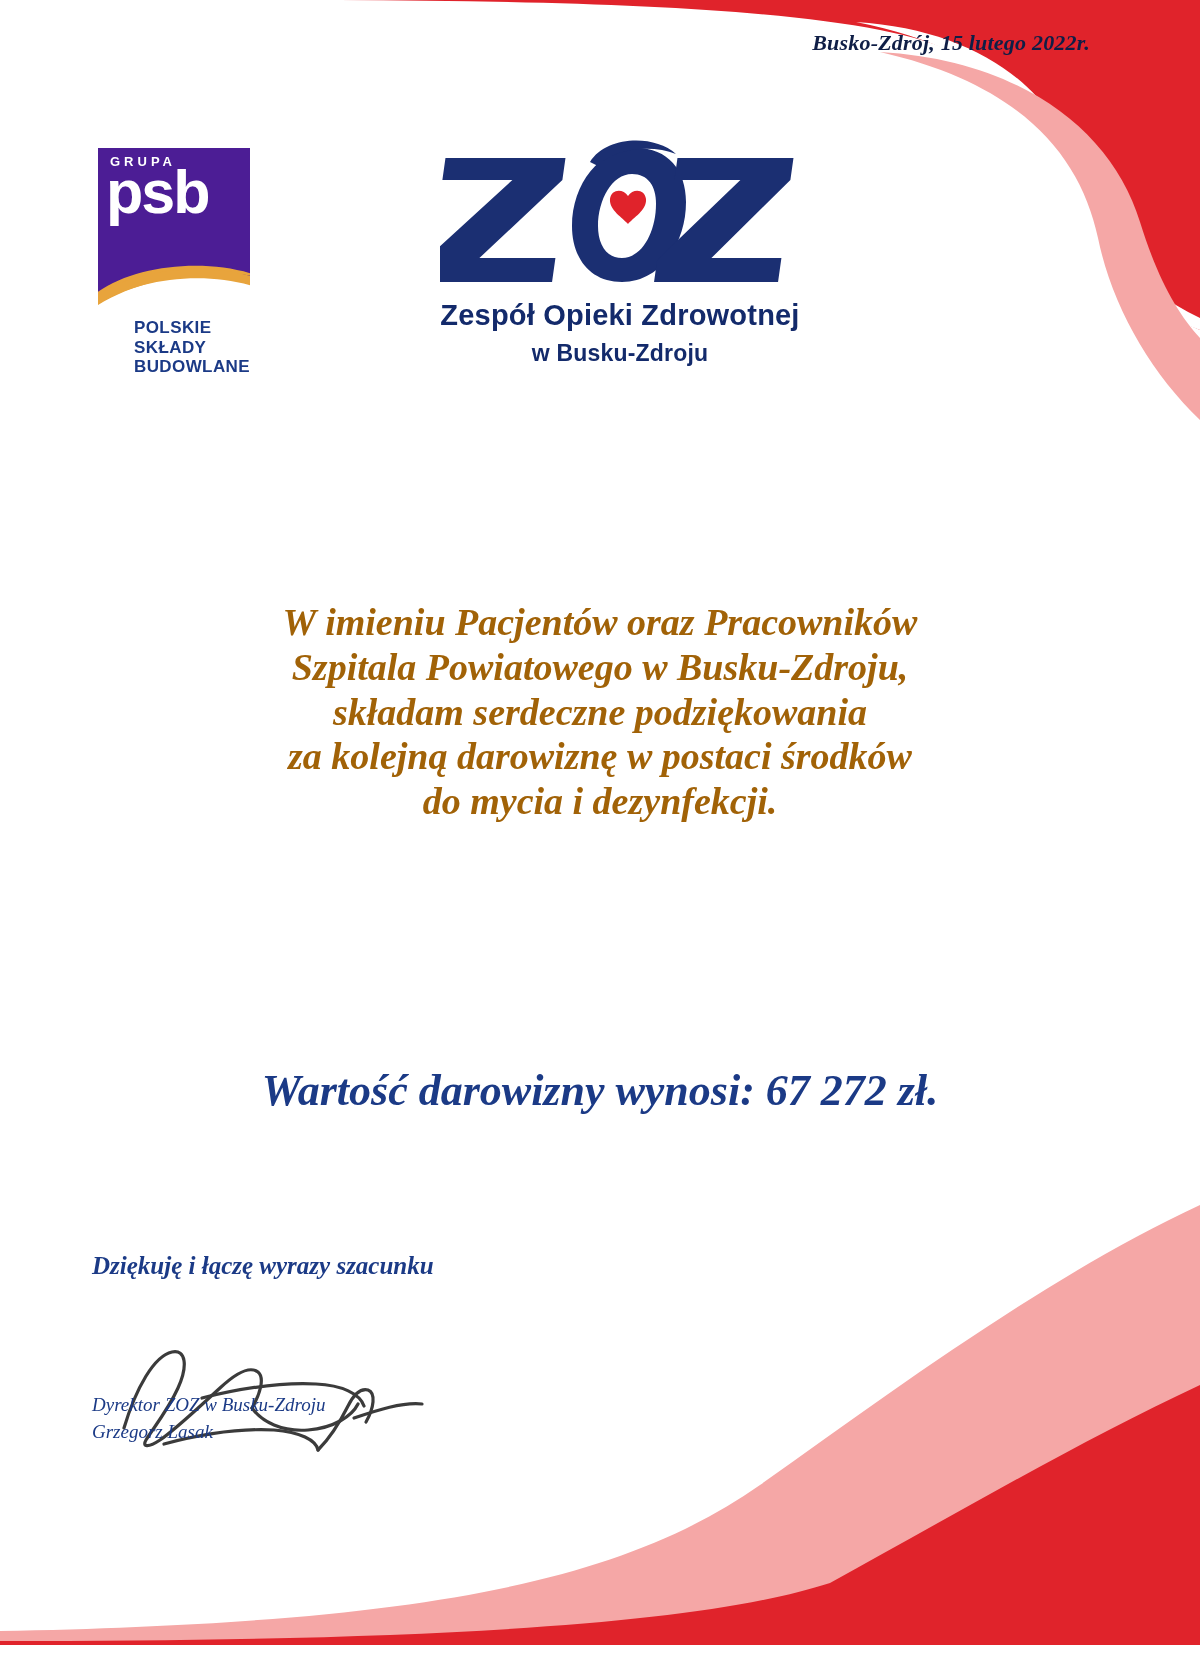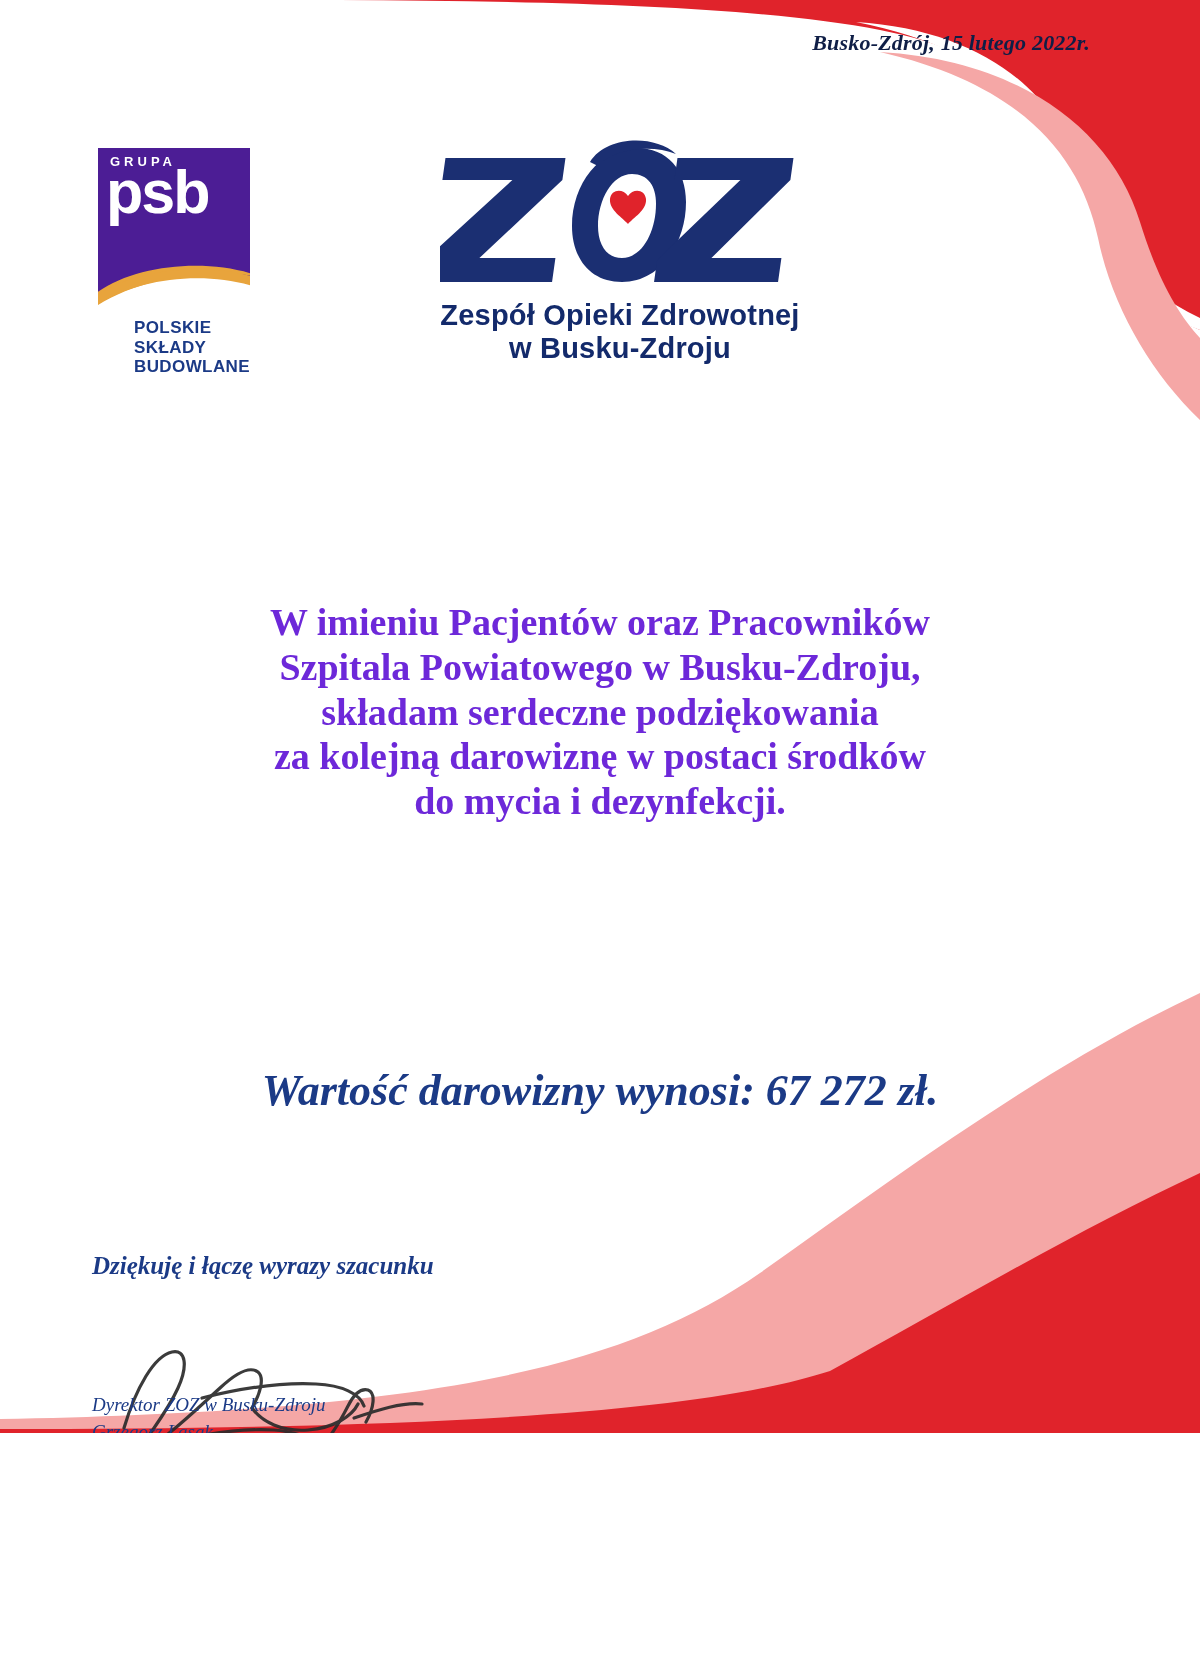--- a/index.html
+++ b/index.html
@@ -3,21 +3,21 @@
 <meta charset="utf-8">
 <style>
   html, body {
     margin: 0;
     padding: 0;
     background: #ffffff;
   }
   #page {
     position: relative;
     width: 1200px;
-    height: 1433px;
+    height: 1645px;
     overflow: hidden;
     background: #ffffff;
     font-family: "Liberation Serif", serif;
   }
 
   
   .deco {
     position: absolute;
     pointer-events: none;
   }
@@ -128,22 +128,22 @@
     color: #132a6b;
     font-family: "Liberation Sans", sans-serif;
     font-weight: bold;
     letter-spacing: 0.2px;
   }
   #zoz-line1 {
     font-size: 29px;
     margin-top: 0;
   }
   #zoz-line2 {
-    font-size: 29px;
-    margin-top: 0;
+    font-size: 23px;
+    margin-top: 8px;
   }
 
   
   #title {
     position: absolute;
     top: 462px;
     left: 0;
     width: 1200px;
     text-align: center;
     color: #1b3a86;
@@ -152,22 +152,23 @@
     font-size: 50px;
     letter-spacing: 1.5px;
   }
 
   #paragraph {
     position: absolute;
     top: 600px;
     left: 60px;
     width: 1080px;
     text-align: center;
-    color: #6d28d9;
-    font-family: "Liberation Serif", serif;
+    color: #a16207;
+    font-family: "Liberation Serif", serif;
+    font-style: italic;
     font-weight: bold;
     font-size: 38px;
     line-height: 1.18;
   }
   #paragraph .big {
     font-size: 43px;
     letter-spacing: -0.3px;
   }
 
   #amount {

